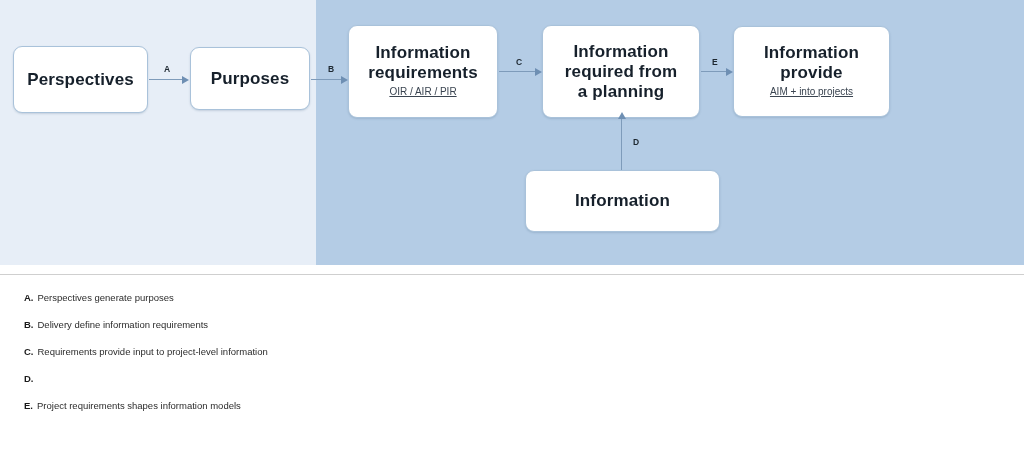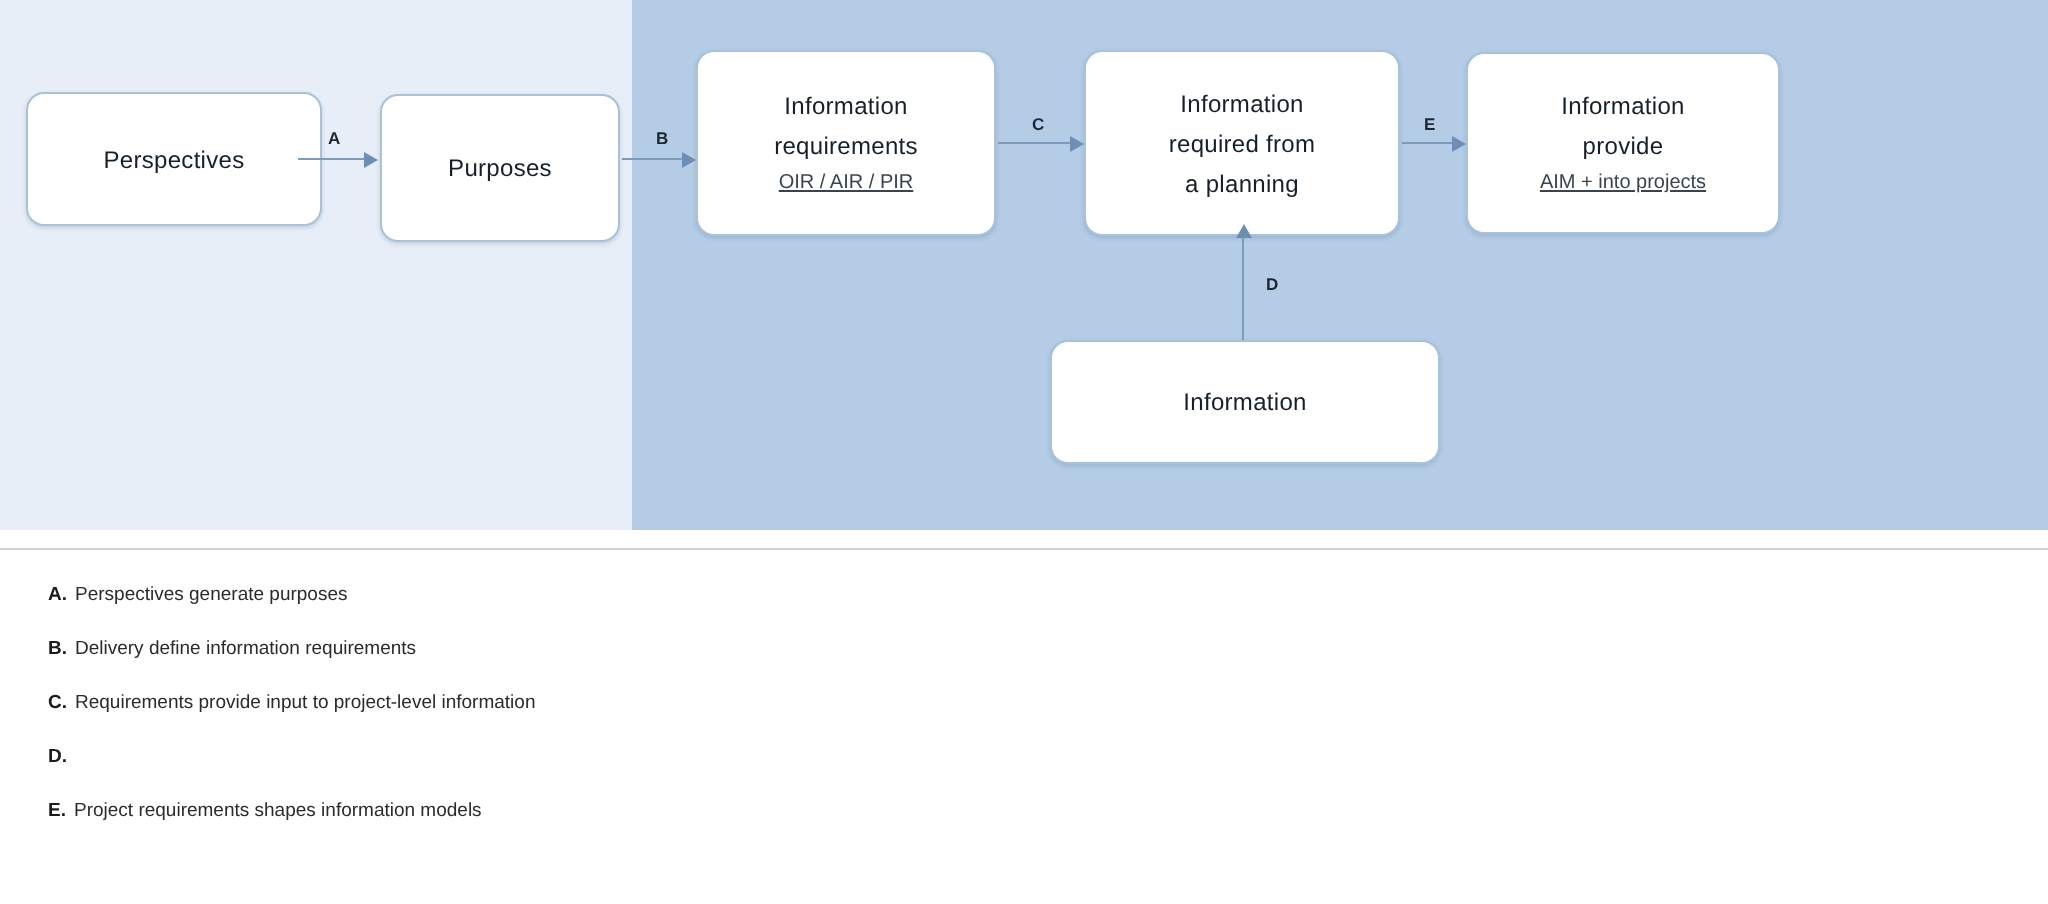--- a/index.html
+++ b/index.html
@@ -57,38 +57,38 @@
     border: 1px solid #a9c2da;
     border-radius: 9px;
     box-shadow: 0 1px 2px rgba(70,100,130,0.22);
     display: flex;
     flex-direction: column;
     align-items: center;
     justify-content: center;
     text-align: center;
   }
   .node .line {
-    font-size: 12px;
-    font-weight: normal;
+    font-size: 17px;
+    font-weight: bold;
     color: #16202b;
     line-height: 20px;
     letter-spacing: 0.15px;
     white-space: nowrap;
   }
   .node .sub {
     font-size: 10px;
     font-weight: normal;
     color: #3a4450;
     line-height: 17px;
     white-space: nowrap;
     text-decoration: underline;
   }
 
-  #node-perspectives { left: 13px;  top: 46px;  width: 148px; height: 67px; }
-  #node-purposes     { left: 190px; top: 47px;  width: 120px; height: 74px; }
+  #node-perspectives { left: 13px;  top: 46px;  width: 135px; height: 67px; }
+  #node-purposes     { left: 190px; top: 47px;  width: 120px; height: 63px; }
   #node-info-req     { left: 348px; top: 25px;  width: 150px; height: 93px; }
   #node-info-proj    { left: 542px; top: 25px;  width: 158px; height: 93px; }
   #node-info-models  { left: 733px; top: 26px;  width: 157px; height: 91px; }
   #node-delivery     { left: 525px; top: 170px; width: 195px; height: 62px; }
 
   
   .conn {
     position: absolute;
   }
   .conn .shaft-h {

